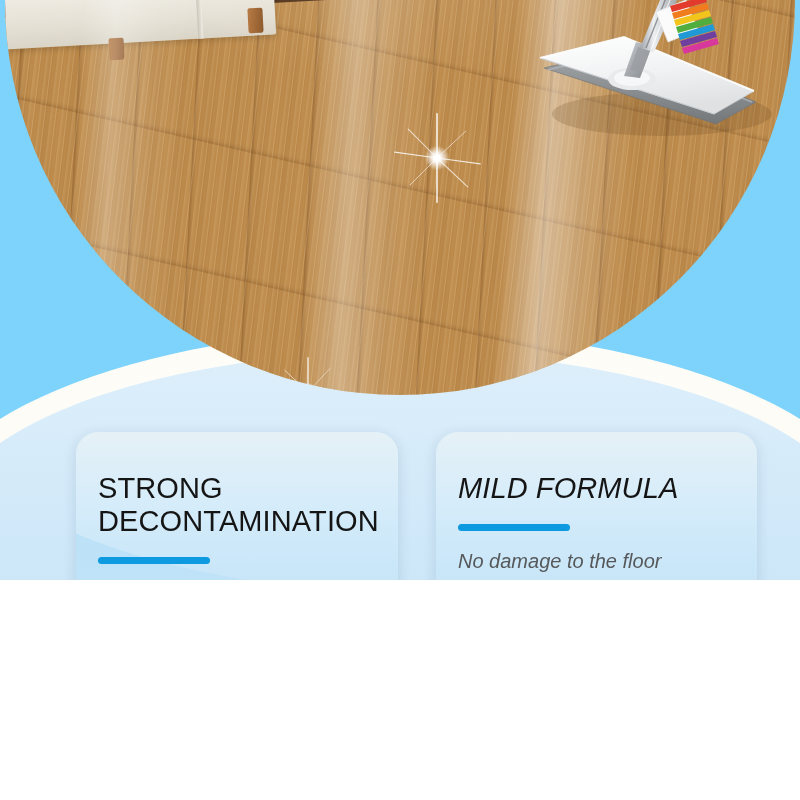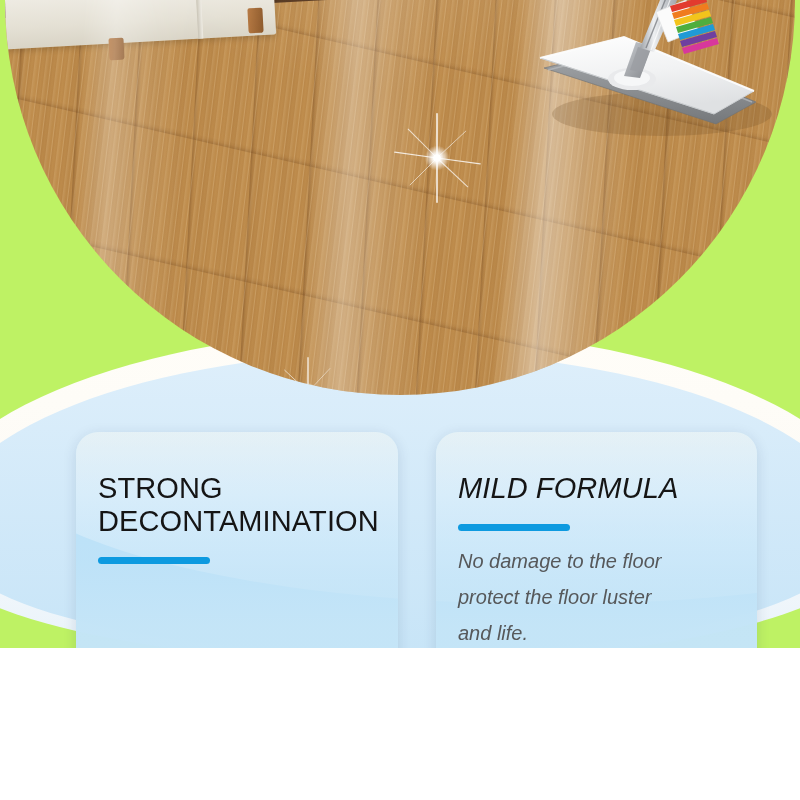--- a/index.html
+++ b/index.html
@@ -7,22 +7,22 @@
 
   html, body {
     width:800px; height:800px;
     overflow:hidden;
     font-family:"Liberation Sans", sans-serif;
   }
 
   
   .banner {
     position:relative;
-    width:800px; height:648px;
-    background:#bef264;
+    width:800px; height:580px;
+    background:#7dd3fc;
     overflow:hidden;
   }
 
   
   .hero-circle {
     position:absolute;
     left:5px; top:-395px;
     width:790px; height:790px;
     border-radius:50%;
     overflow:hidden;

